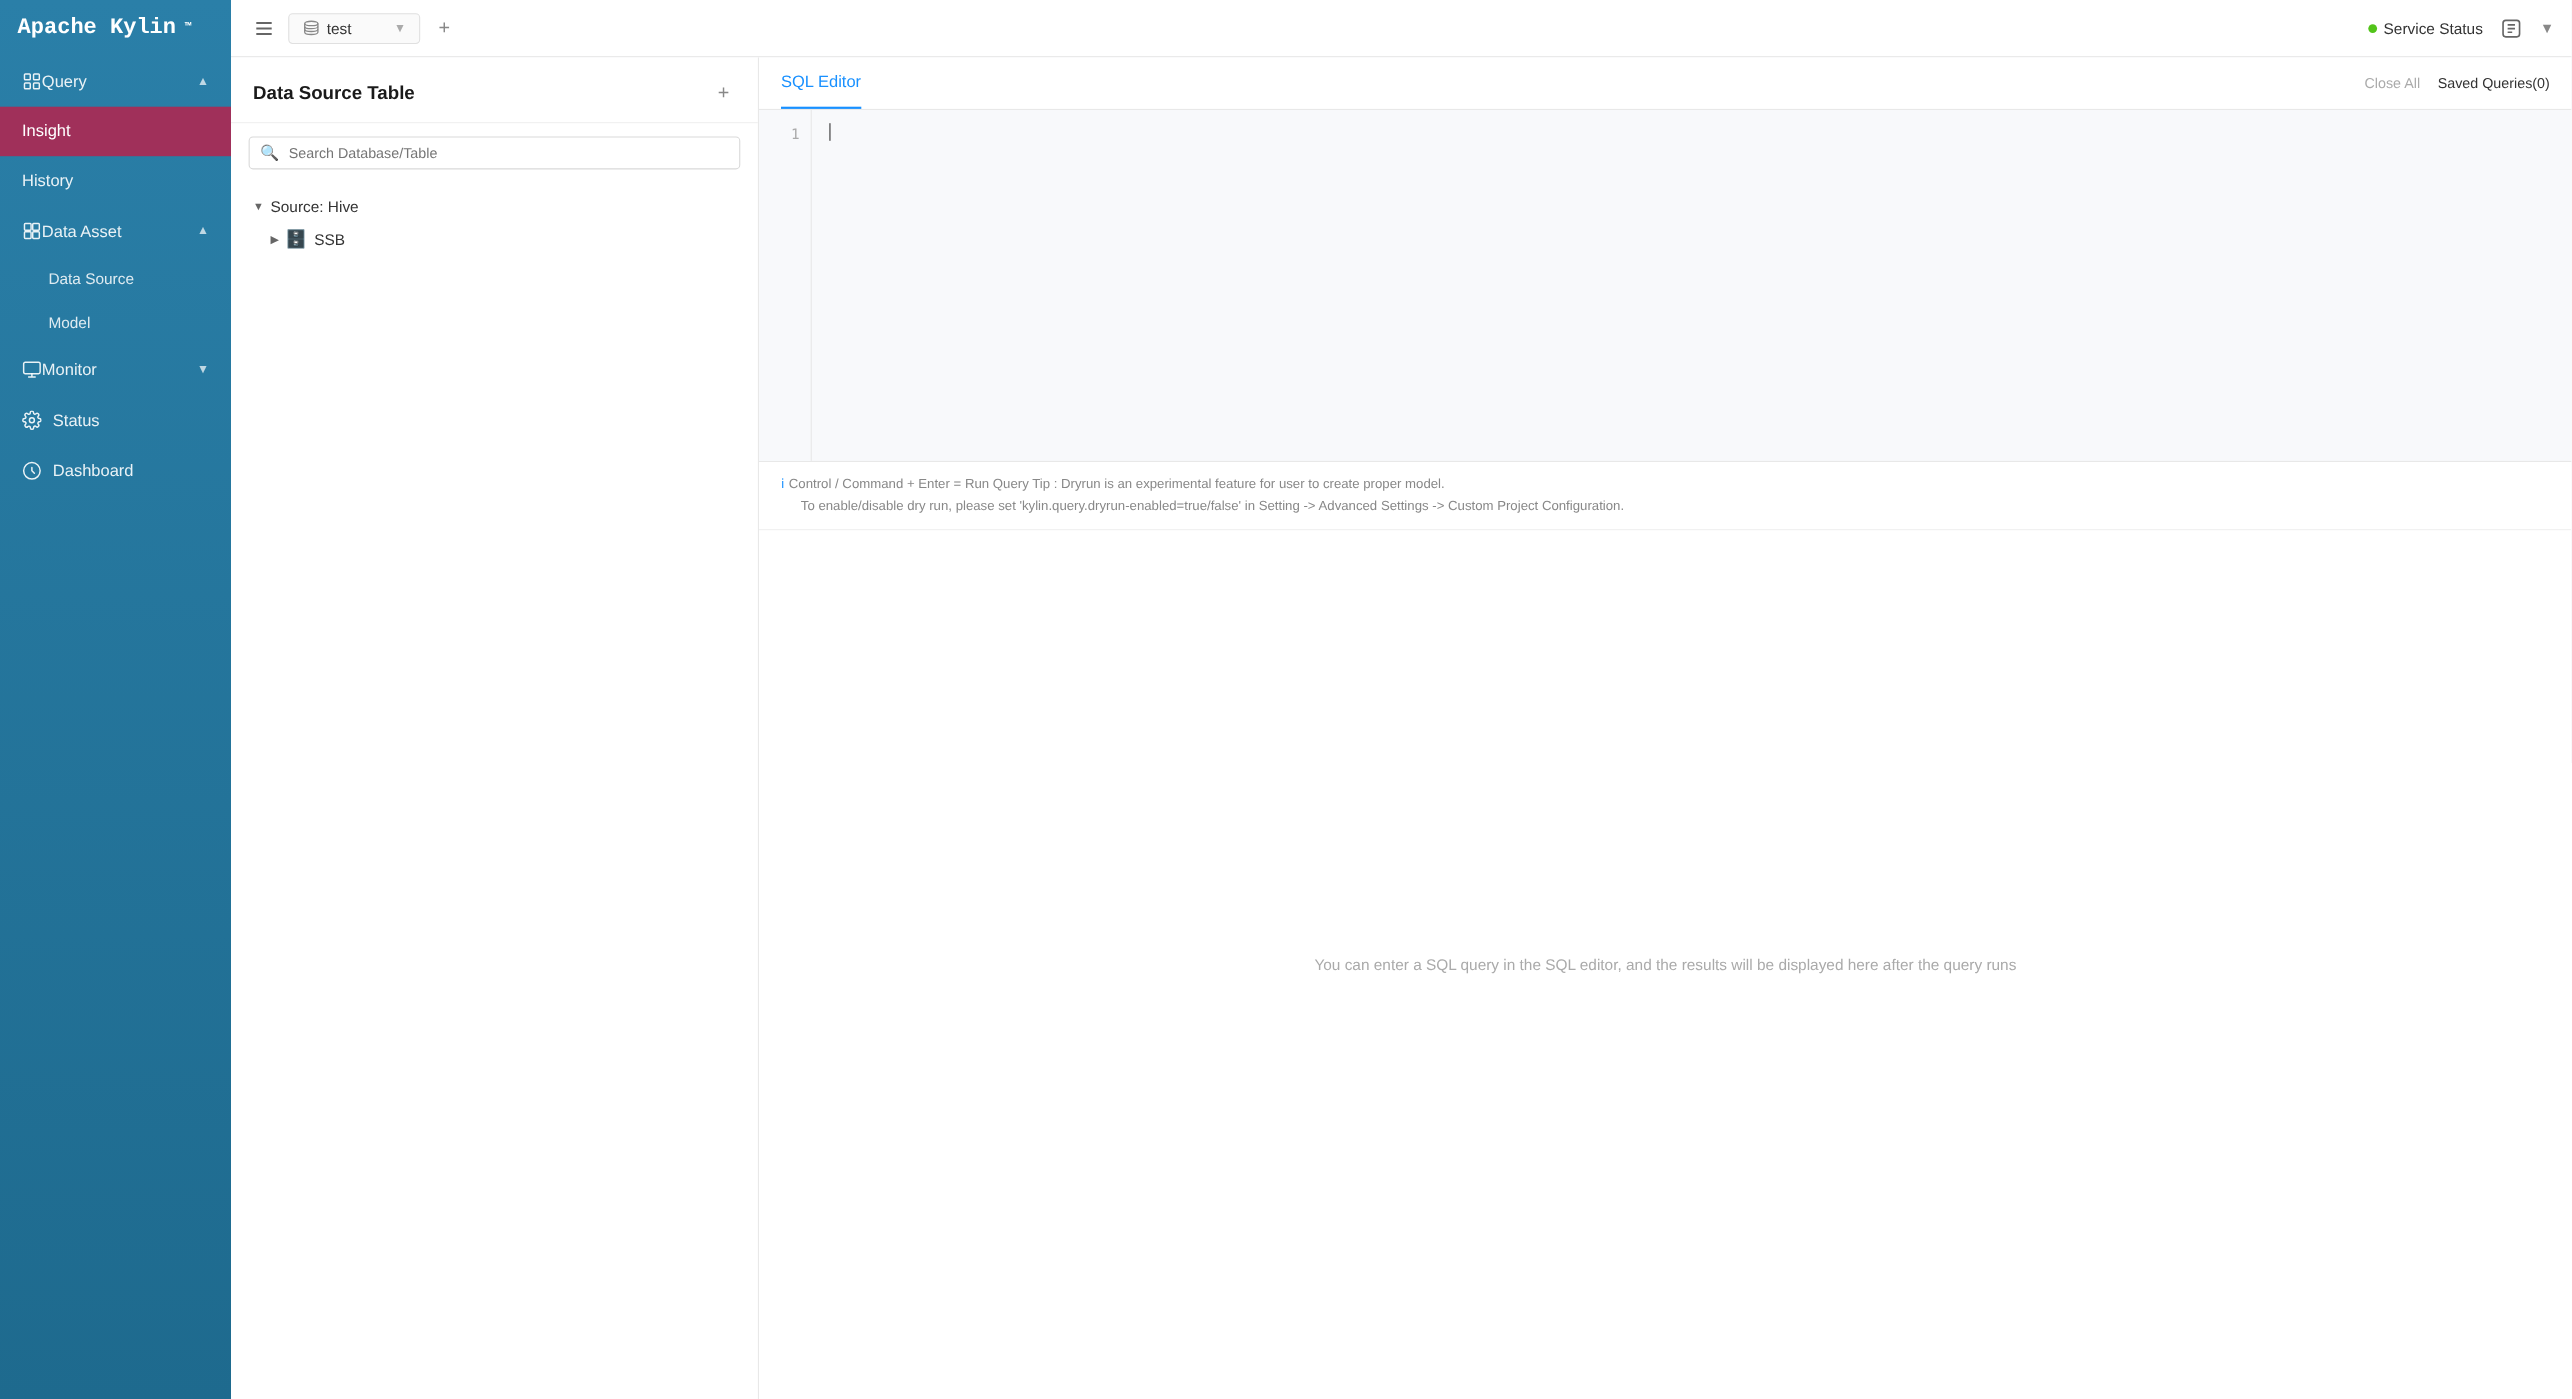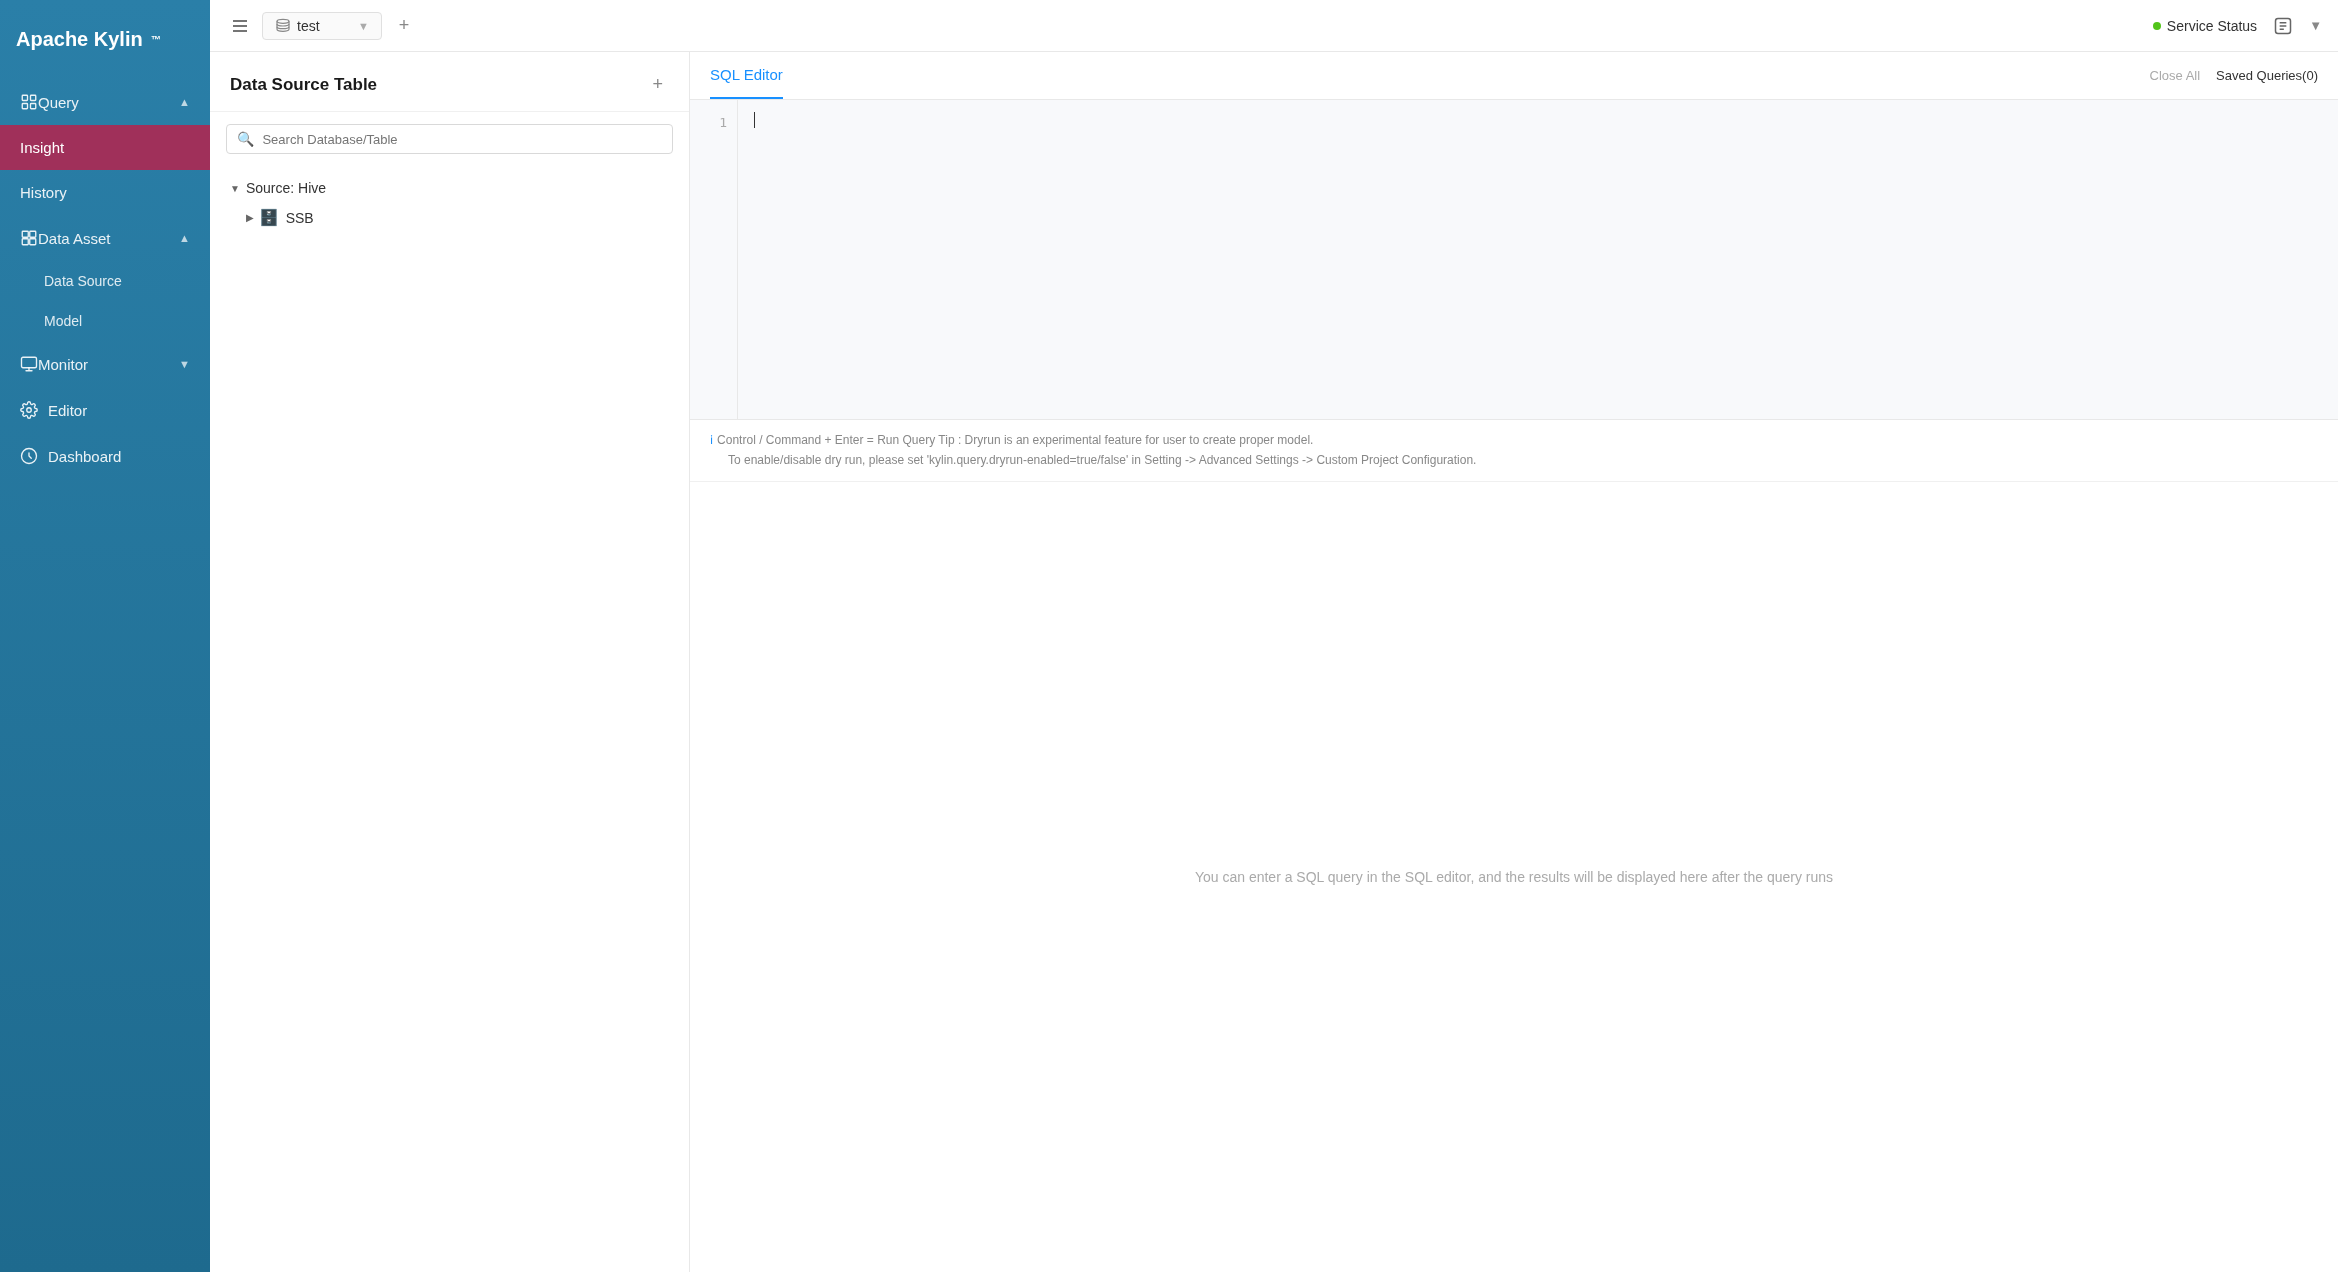--- a/index.html
+++ b/index.html
@@ -9,27 +9,28 @@
     .sidebar {
       width: 210px;
       background: #2e86ab;
       background: linear-gradient(180deg, #2a7fa8 0%, #1e6a8e 100%);
       display: flex;
       flex-direction: column;
       flex-shrink: 0;
       color: white;
     }
     .sidebar-logo {
-      padding: 28px 16px;
+      padding: 14px 16px;
       font-size: 20px;
       font-weight: 700;
       color: white;
       display: flex;
       align-items: center;
       gap: 8px;
+      font-family: Liberation Mono, monospace;
     }
     .sidebar-logo-tm { font-size: 10px; vertical-align: super; }
     .sidebar-section-item {
       padding: 14px 20px;
       cursor: pointer;
       display: flex;
       align-items: center;
       gap: 10px;
       font-size: 15px;
       color: rgba(255,255,255,0.9);
@@ -411,21 +412,21 @@
       <span>Monitor</span>
     </div>
     <span class="chevron">▼</span>
   </div>
 
   <div class="sidebar-section-item">
     <svg class="icon-svg" viewBox="0 0 24 24">
         <circle cx="12" cy="12" r="3"></circle>
         <path d="M19.4 15a1.65 1.65 0 0 0 .33 1.82l.06.06a2 2 0 0 1-2.83 2.83l-.06-.06a1.65 1.65 0 0 0-1.82-.33 1.65 1.65 0 0 0-1 1.51V21a2 2 0 0 1-4 0v-.09A1.65 1.65 0 0 0 9 19.4a1.65 1.65 0 0 0-1.82.33l-.06.06a2 2 0 0 1-2.83-2.83l.06-.06A1.65 1.65 0 0 0 4.68 15a1.65 1.65 0 0 0-1.51-1H3a2 2 0 0 1 0-4h.09A1.65 1.65 0 0 0 4.6 9a1.65 1.65 0 0 0-.33-1.82l-.06-.06a2 2 0 0 1 2.83-2.83l.06.06A1.65 1.65 0 0 0 9 4.68a1.65 1.65 0 0 0 1-1.51V3a2 2 0 0 1 4 0v.09a1.65 1.65 0 0 0 1 1.51 1.65 1.65 0 0 0 1.82-.33l.06-.06a2 2 0 0 1 2.83 2.83l-.06.06A1.65 1.65 0 0 0 19.4 9a1.65 1.65 0 0 0 1.51 1H21a2 2 0 0 1 0 4h-.09a1.65 1.65 0 0 0-1.51 1z"></path>
       </svg>
-    <span>Editor</span>
+    <span>Status</span>
   </div>
 
   <div class="sidebar-section-item">
     <svg class="icon-svg" viewBox="0 0 24 24">
         <circle cx="12" cy="12" r="10"></circle>
         <path d="M12 8v4l3 3" stroke-linecap="round"></path>
       </svg>
     <span>Dashboard</span>
   </div>
 </div>

